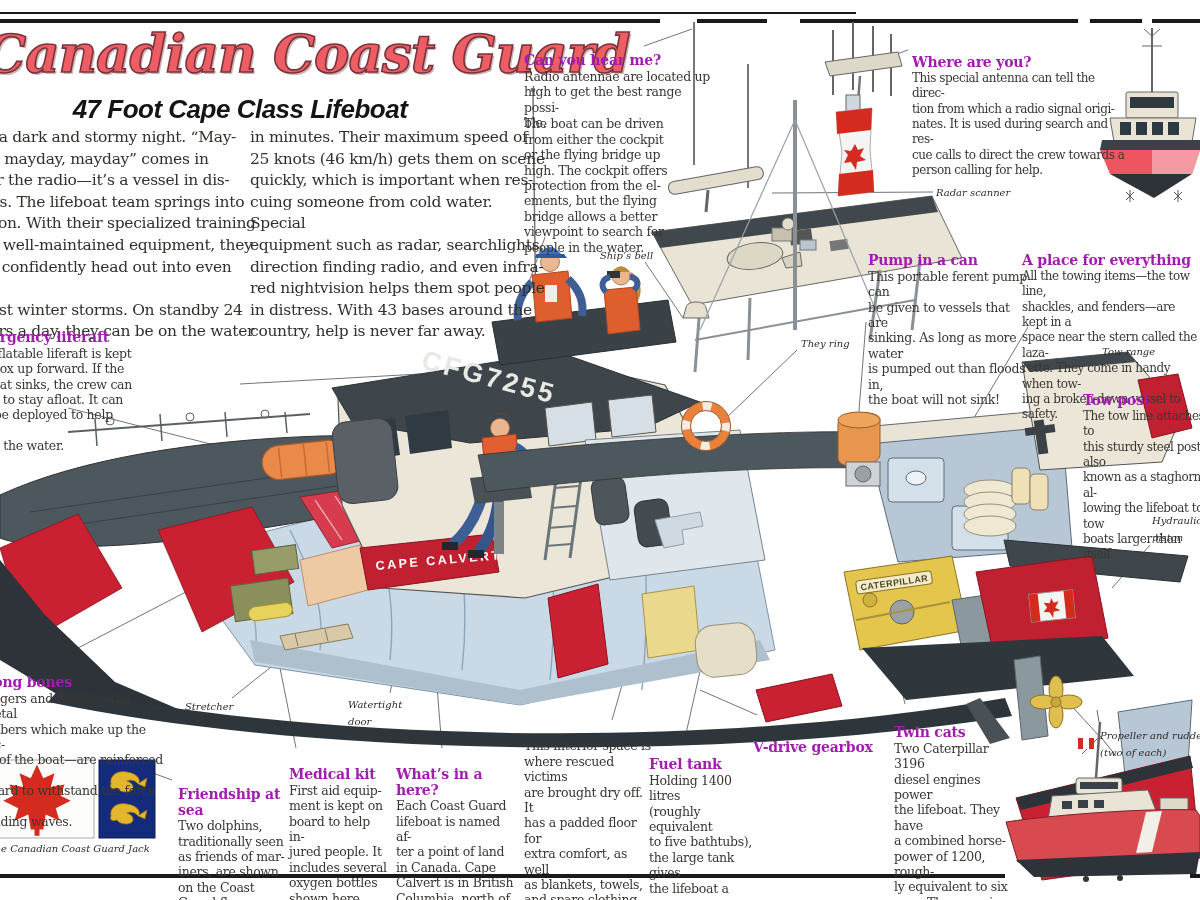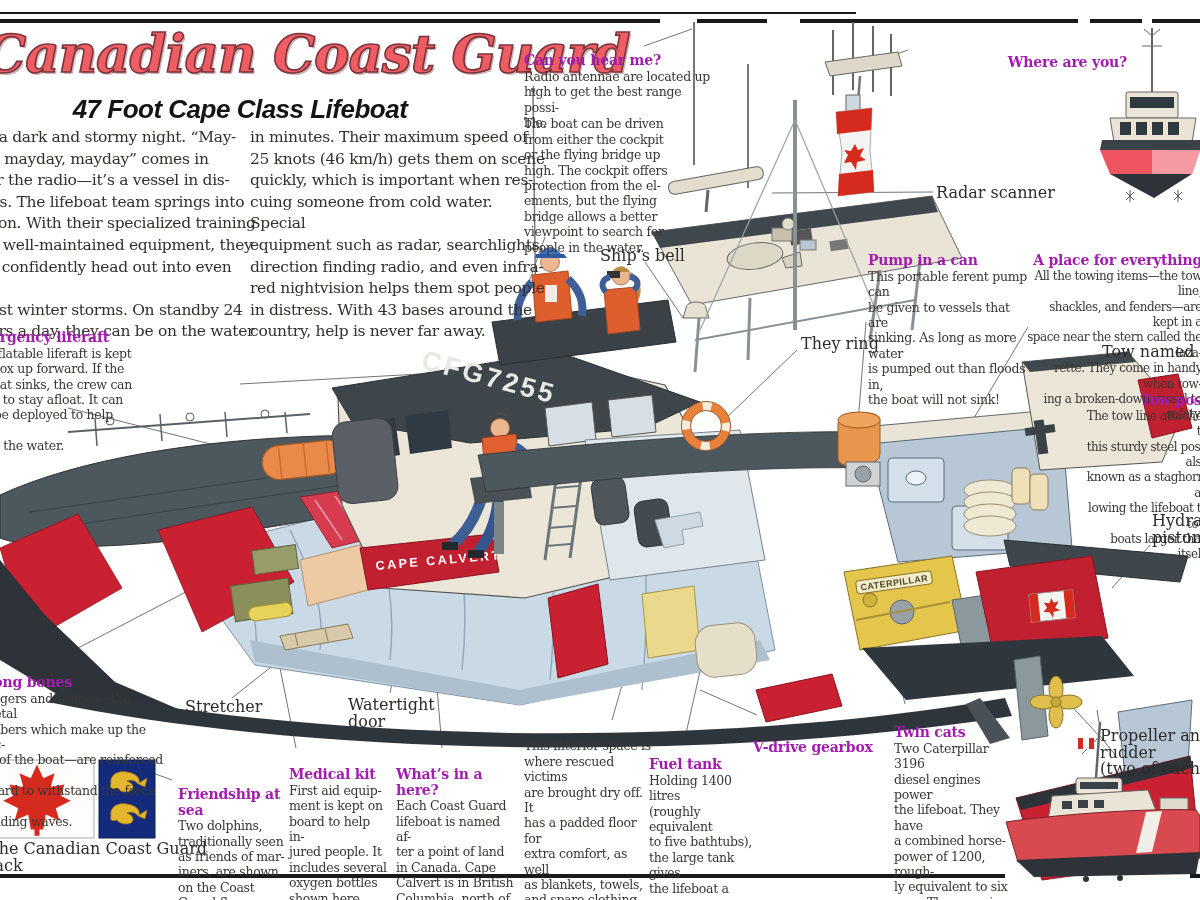--- a/index.html
+++ b/index.html
@@ -12,22 +12,22 @@
          text-shadow:2px 2px 0 rgba(110,43,49,.35);letter-spacing:-1px;white-space:nowrap;}
   .subtitle{position:absolute;left:-16px;top:94px;width:512px;text-align:center;
             font-family:"Liberation Sans",sans-serif;font-weight:bold;font-style:italic;
             font-size:26px;color:#141414;letter-spacing:-0.5px;}
   .intro{position:absolute;white-space:pre-line;font-size:15.5px;line-height:21.6px;
          letter-spacing:-0.3px;color:#33302c;}
   .co{position:absolute;white-space:pre-line;font-size:12.5px;line-height:15.4px;
       letter-spacing:-0.3px;color:#3a3733;}
   .co .co-title{display:block;font-weight:bold;font-size:14px;color:#a21caf;
                 letter-spacing:-0.2px;white-space:pre-line;}
-  .co.tight{font-size:12px;letter-spacing:-0.45px;text-align:right;}
-  .lbl{position:absolute;font-size:16px;line-height:16.5px;
+  .co.tight{font-size:12px;letter-spacing:-0.45px;}
+  .lbl{position:absolute;font-style:italic;font-size:10px;line-height:16.5px;
        white-space:pre-line;color:#2e2b28;}
   svg{position:absolute;left:0;top:0;}
   .art{pointer-events:none;}
 </style>
 </head>
 <body>
 
 <div class="page">
 
   <div class="rule" style="left:0;top:12px;width:856px;height:2px"></div>
@@ -419,21 +419,25 @@
 or the flying bridge up
 high. The cockpit offers
 protection from the el-
 ements, but the flying
 bridge allows a better
 viewpoint to search for
 people in the water.</span>
   </div>
 
   <div class="co tight" style="left:912px;top:40px;width:215px">
-    <span class="co-title">Where are you?</span>
+    <span class="co-title">Where are you?</span><span>This special antenna can tell the direc-
+tion from which a radio signal origi-
+nates. It is used during search and res-
+cue calls to direct the crew towards a
+person calling for help.</span>
   </div>
 
   <div class="co" style="left:868px;top:238px;width:165px">
     <span class="co-title">Pump in a can</span><span>This portable ferent pump can
 be given to vessels that are
 sinking. As long as more water
 is pumped out than floods in,
 the boat will not sink!</span>
   </div>
 
@@ -534,21 +538,21 @@
 ly equivalent to six
 cars. These engines are
 always painted yellow,
 a trademark of the
 company.</span>
   </div>
 
   <div class="lbl" style="left:600px;top:248px">Ship’s bell</div>
   <div class="lbl" style="left:936px;top:185px">Radar scanner</div>
   <div class="lbl" style="left:801px;top:336px">They ring</div>
-  <div class="lbl" style="left:1102px;top:344px">Tow named</div>
+  <div class="lbl" style="left:1102px;top:344px">Tow range</div>
   <div class="lbl" style="left:1152px;top:513px;width:70px">Hydraulic
 piston</div>
   <div class="lbl" style="left:1100px;top:728px;width:130px">Propeller and rudder
 (two of each)</div>
   <div class="lbl" style="left:185px;top:699px">Stretcher</div>
   <div class="lbl" style="left:348px;top:697px;width:80px">Watertight
 door</div>
   <div class="lbl" style="left:-12px;top:841px;width:230px">The Canadian Coast Guard Jack</div>
 
 </div>

